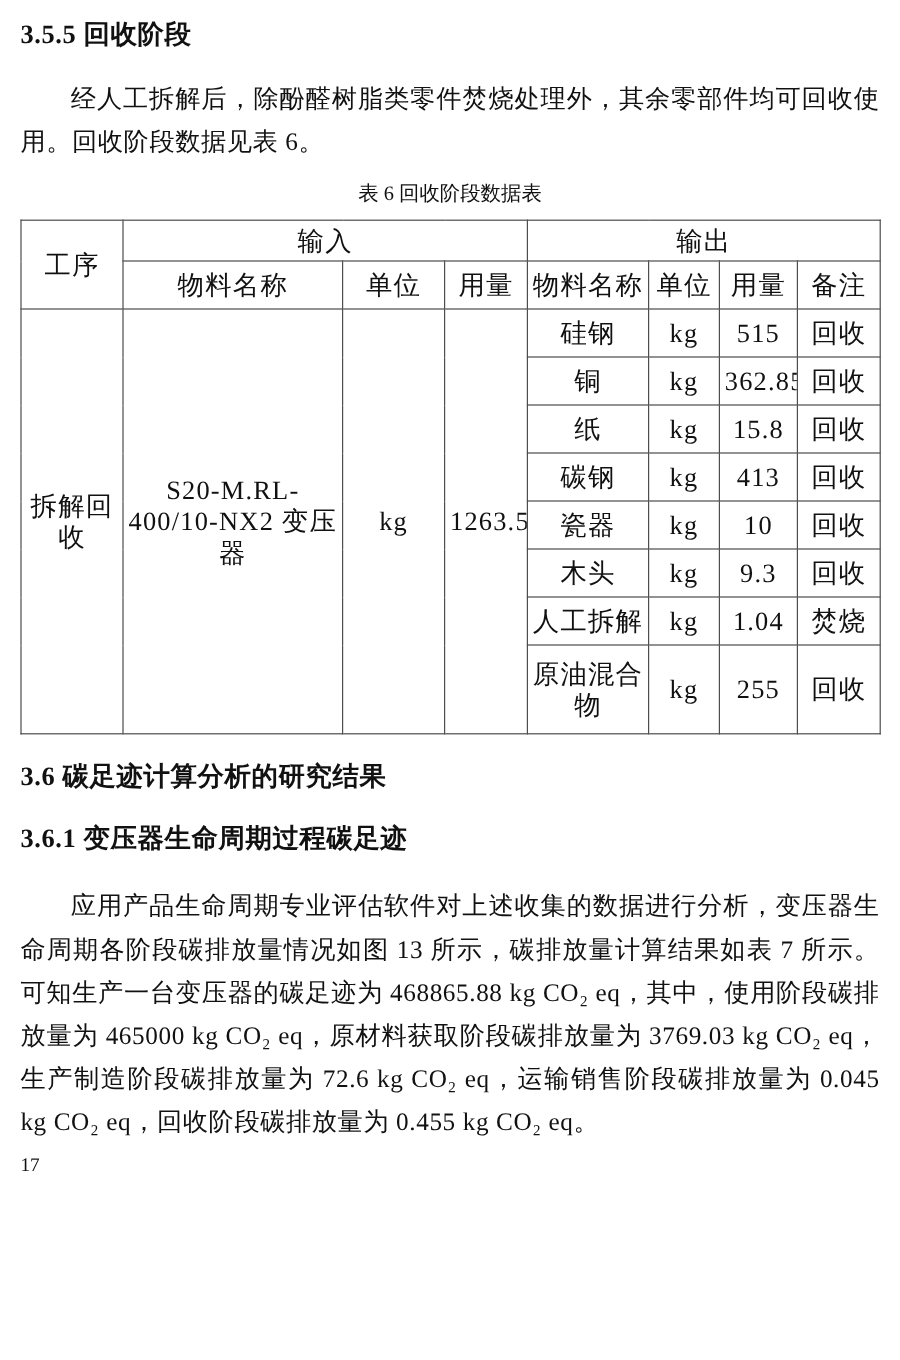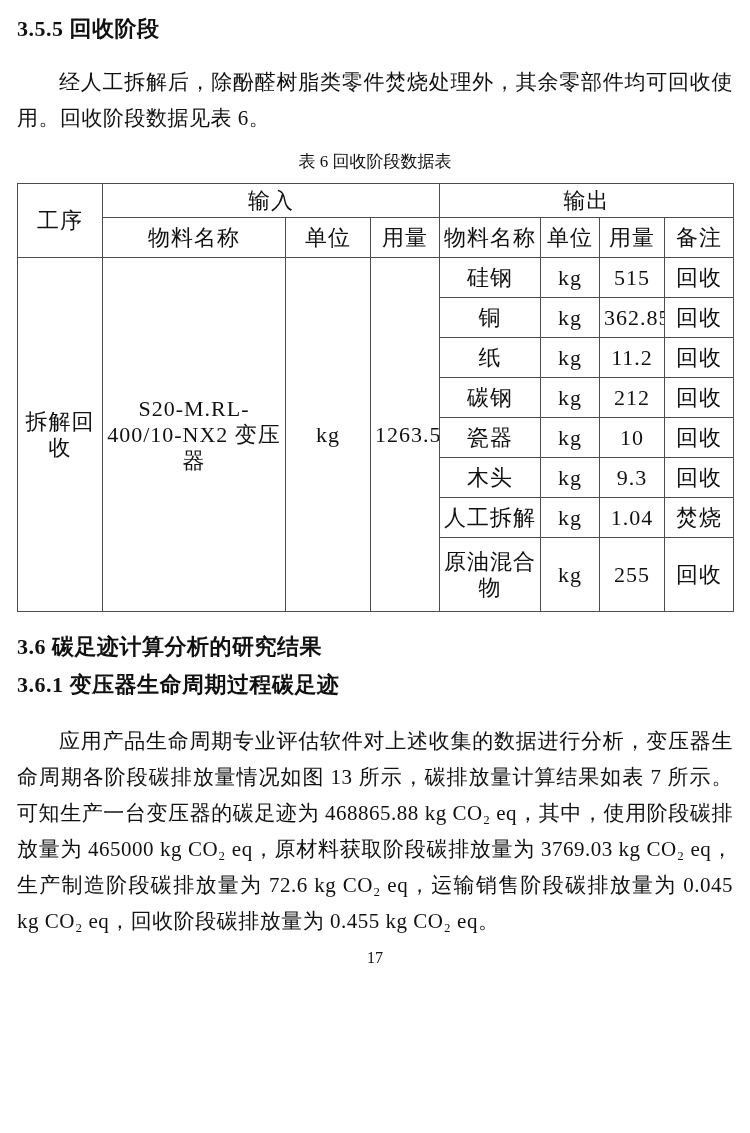--- a/index.html
+++ b/index.html
@@ -18,21 +18,21 @@
     padding: 8px 17px 0 17px;
     overflow: hidden;
   }
   .heading {
     font-size: 22px;
     font-weight: bold;
     margin: 0;
     letter-spacing: 0.5px;
   }
   .heading-355 { margin: 6px 0 20px 0; }
-  .heading-36  { margin: 20px 0 8px 0; }
+  .heading-36  { margin: 20px 0 22px 0; }
   .heading-361 { margin: 0 0 23px 0; }
   p.body-para {
     font-size: 21px;
     line-height: 36px;
     margin: 0;
     text-align: justify;
     text-indent: 2em;
     letter-spacing: 0.5px;
   }
   .table-caption {
@@ -59,21 +59,20 @@
     box-sizing: border-box;
     overflow: hidden;
   }
   tr.hdr-row-1 { height: 34px; }
   tr.hdr-row-2 { height: 40px; }
   tr.out-row   { height: 40px; }
   tr.out-row-last { height: 74px; }
   td.cell-process { padding: 2px 12px; }
   td.cell-out-material { padding: 2px 8px; }
   .page-number {
-    text-align: center;
     font-size: 16px;
     margin-top: 10px;
   }
 </style>
 </head>
 <body>
 
 <div class="page">
 
   <h2 class="heading heading-355">3.5.5 回收阶段</h2>
@@ -124,27 +123,27 @@
       </tr>
       <tr class="out-row">
         <td class="cell-out-material">铜</td>
         <td>kg</td>
         <td>362.85</td>
         <td>回收</td>
       </tr>
       <tr class="out-row">
         <td class="cell-out-material">纸</td>
         <td>kg</td>
-        <td>11.2</td>
+        <td>15.8</td>
         <td>回收</td>
       </tr>
       <tr class="out-row">
         <td class="cell-out-material">碳钢</td>
         <td>kg</td>
-        <td>212</td>
+        <td>413</td>
         <td>回收</td>
       </tr>
       <tr class="out-row">
         <td class="cell-out-material">瓷器</td>
         <td>kg</td>
         <td>10</td>
         <td>回收</td>
       </tr>
       <tr class="out-row">
         <td class="cell-out-material">木头</td>

